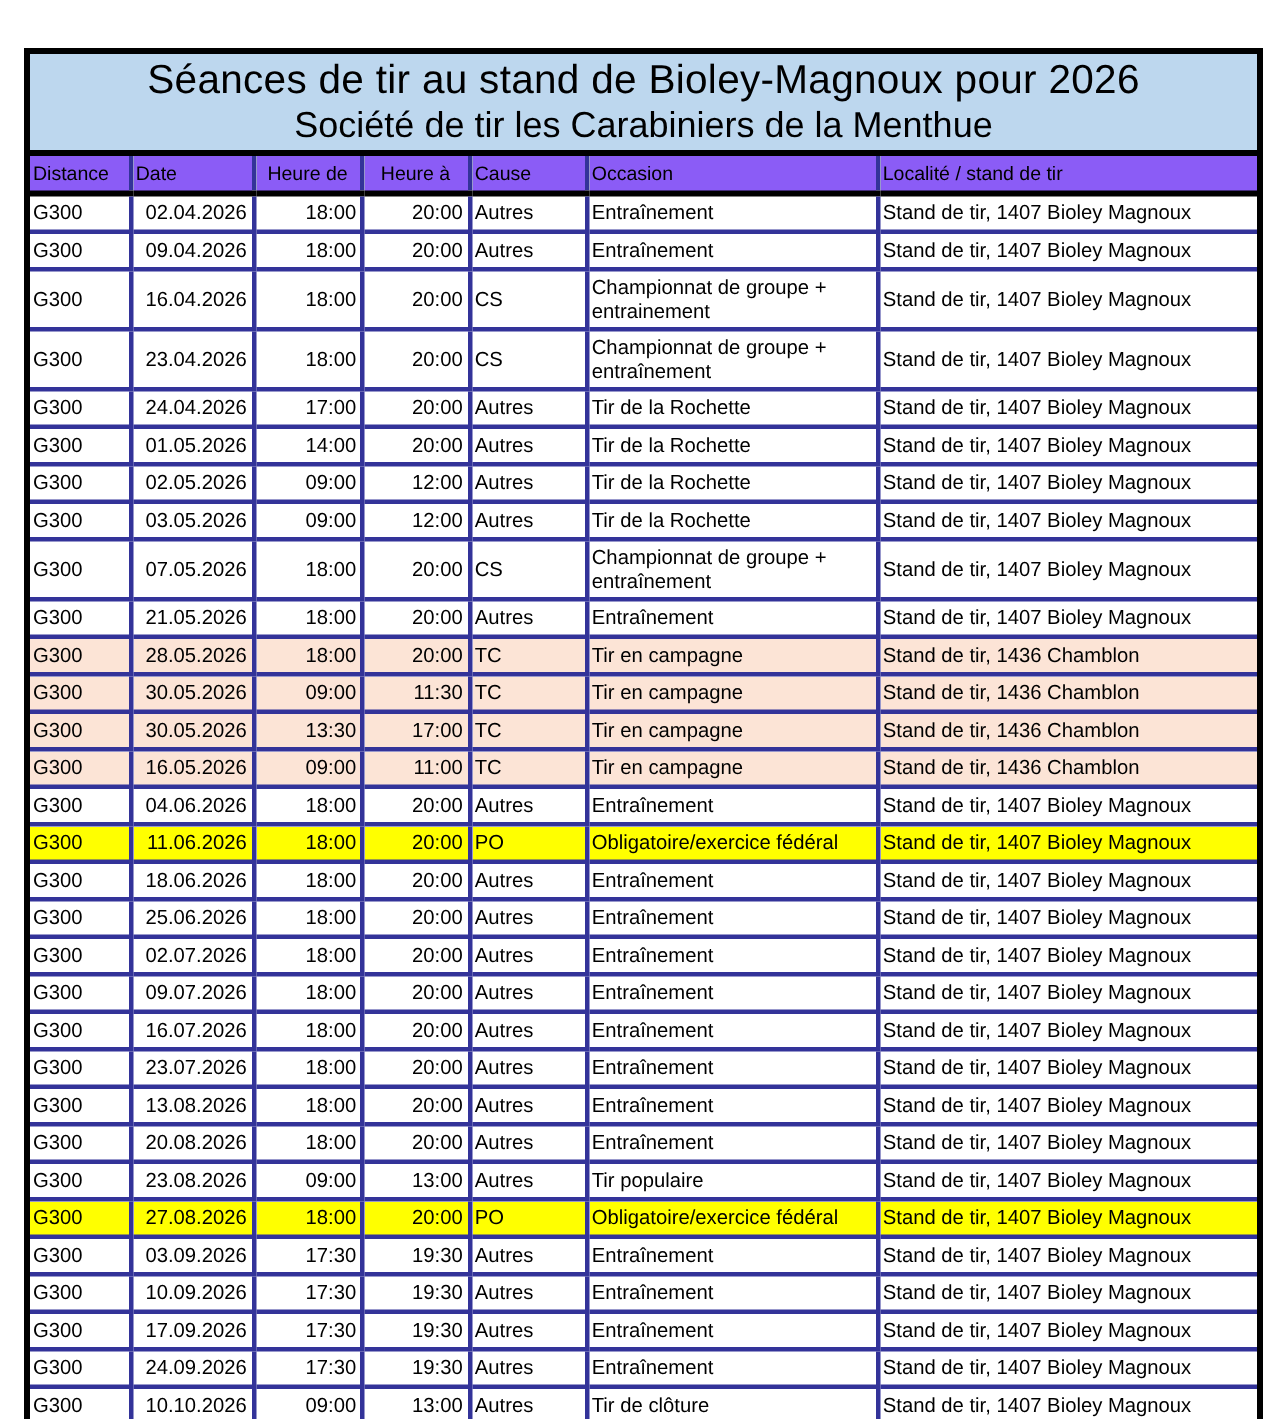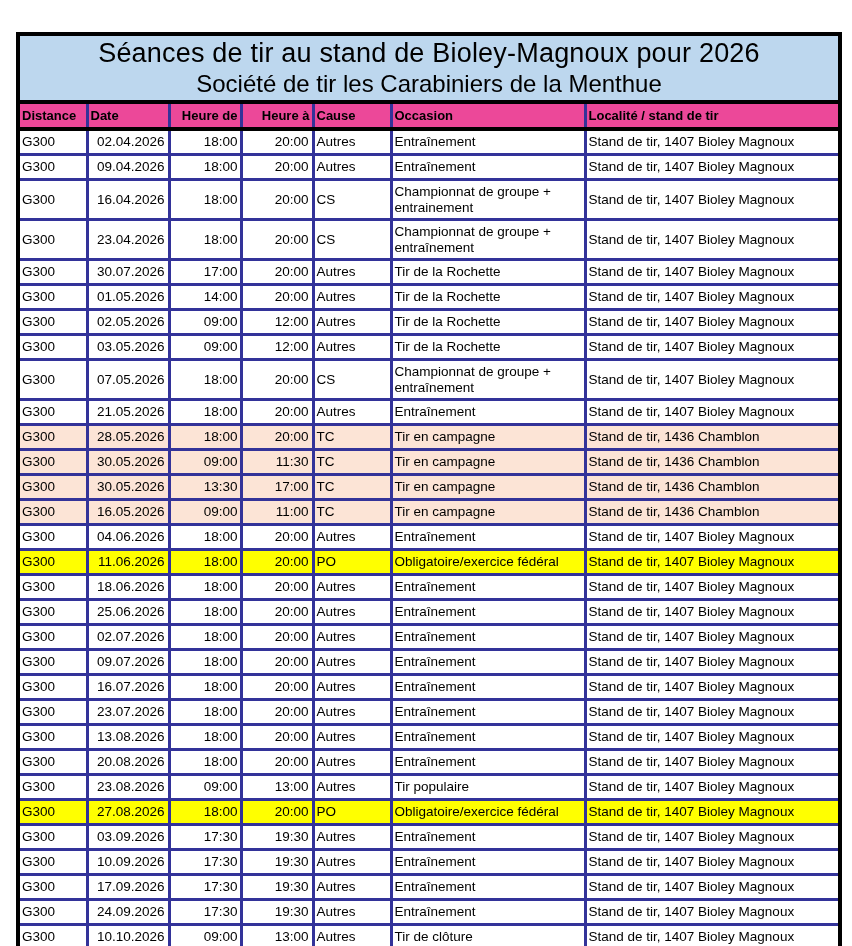--- a/index.html
+++ b/index.html
@@ -49,33 +49,33 @@
       font-size: 13.5px;
     }
     col.c-dist { width: 67px; }
     col.c-date { width: 82px; }
     col.c-from { width: 72px; }
     col.c-to   { width: 72px; }
     col.c-cause{ width: 78px; }
     col.c-occ  { width: 194px; }
     col.c-loc  { width: auto; }
     th {
-      background: #ec4899;
-      font-weight: bold;
+      background: #8b5cf6;
+      font-weight: normal;
       font-size: 13px;
       text-align: left;
       padding: 0 2px;
       height: 23px;
       border-left: 3px solid #333399;
       border-bottom: 4px solid #000;
       white-space: nowrap;
       overflow: hidden;
     }
     th:first-child { border-left: none; }
-    th.center { text-align: right; }
+    th.center { text-align: center; }
     td {
       border-left: 3px solid #333399;
       border-top: 3px solid #333399;
       padding: 0 2px;
       height: 22px;
       line-height: 16px;
       white-space: nowrap;
       overflow: hidden;
       vertical-align: middle;
     }
@@ -149,21 +149,21 @@
     <td>G300</td>
     <td class="right">23.04.2026</td>
     <td class="center">18:00</td>
     <td class="right">20:00</td>
     <td>CS</td>
     <td class="occ">Championnat de groupe + entraînement</td>
     <td>Stand de tir, 1407 Bioley Magnoux</td>
   </tr>
         <tr>
     <td>G300</td>
-    <td class="right">30.07.2026</td>
+    <td class="right">24.04.2026</td>
     <td class="center">17:00</td>
     <td class="right">20:00</td>
     <td>Autres</td>
     <td class="occ">Tir de la Rochette</td>
     <td>Stand de tir, 1407 Bioley Magnoux</td>
   </tr>
         <tr>
     <td>G300</td>
     <td class="right">01.05.2026</td>
     <td class="center">14:00</td>

